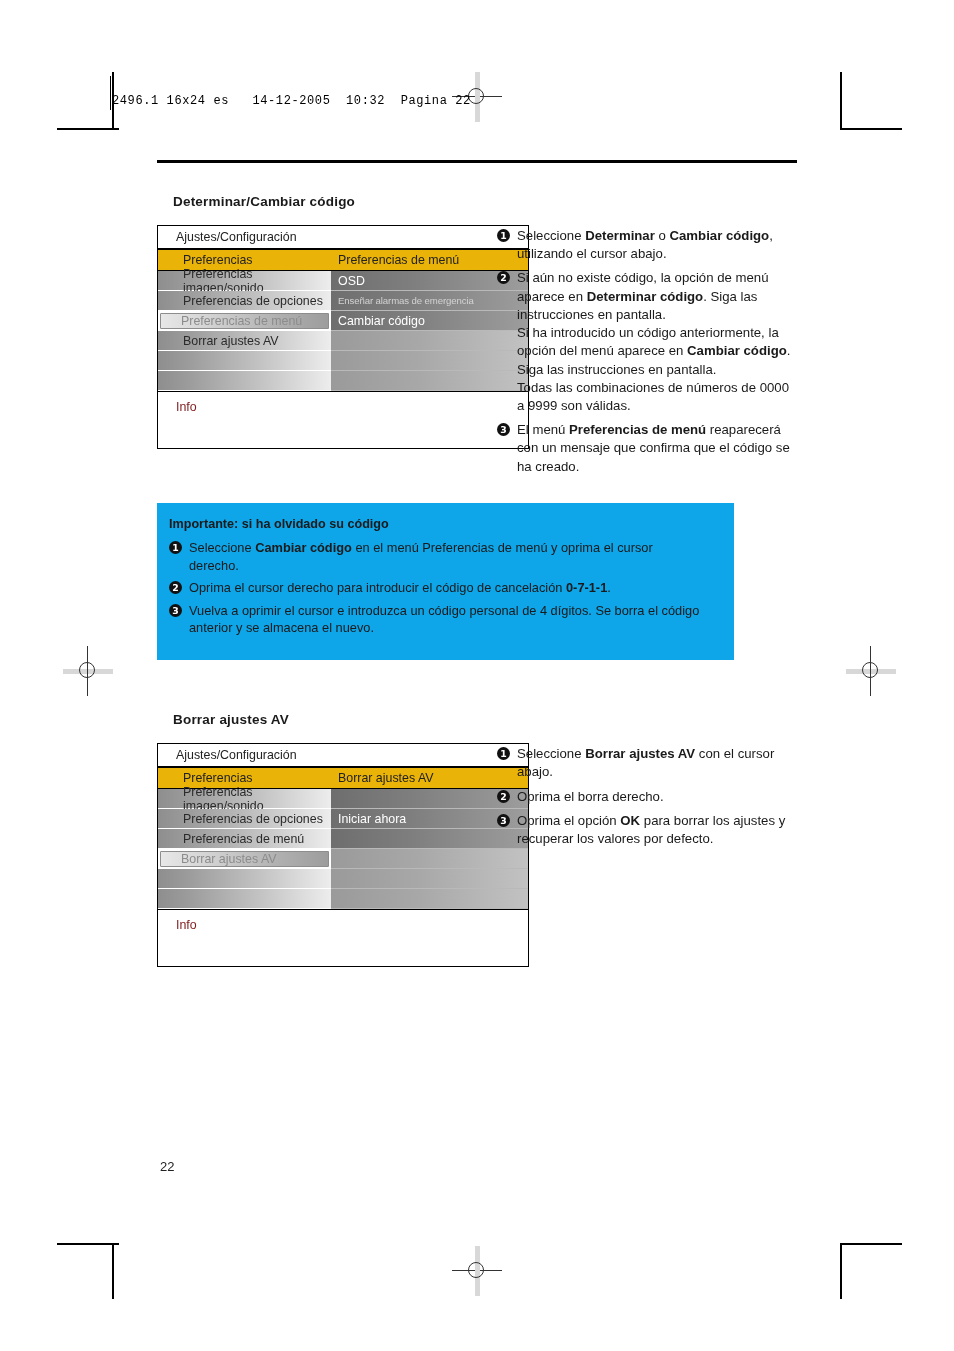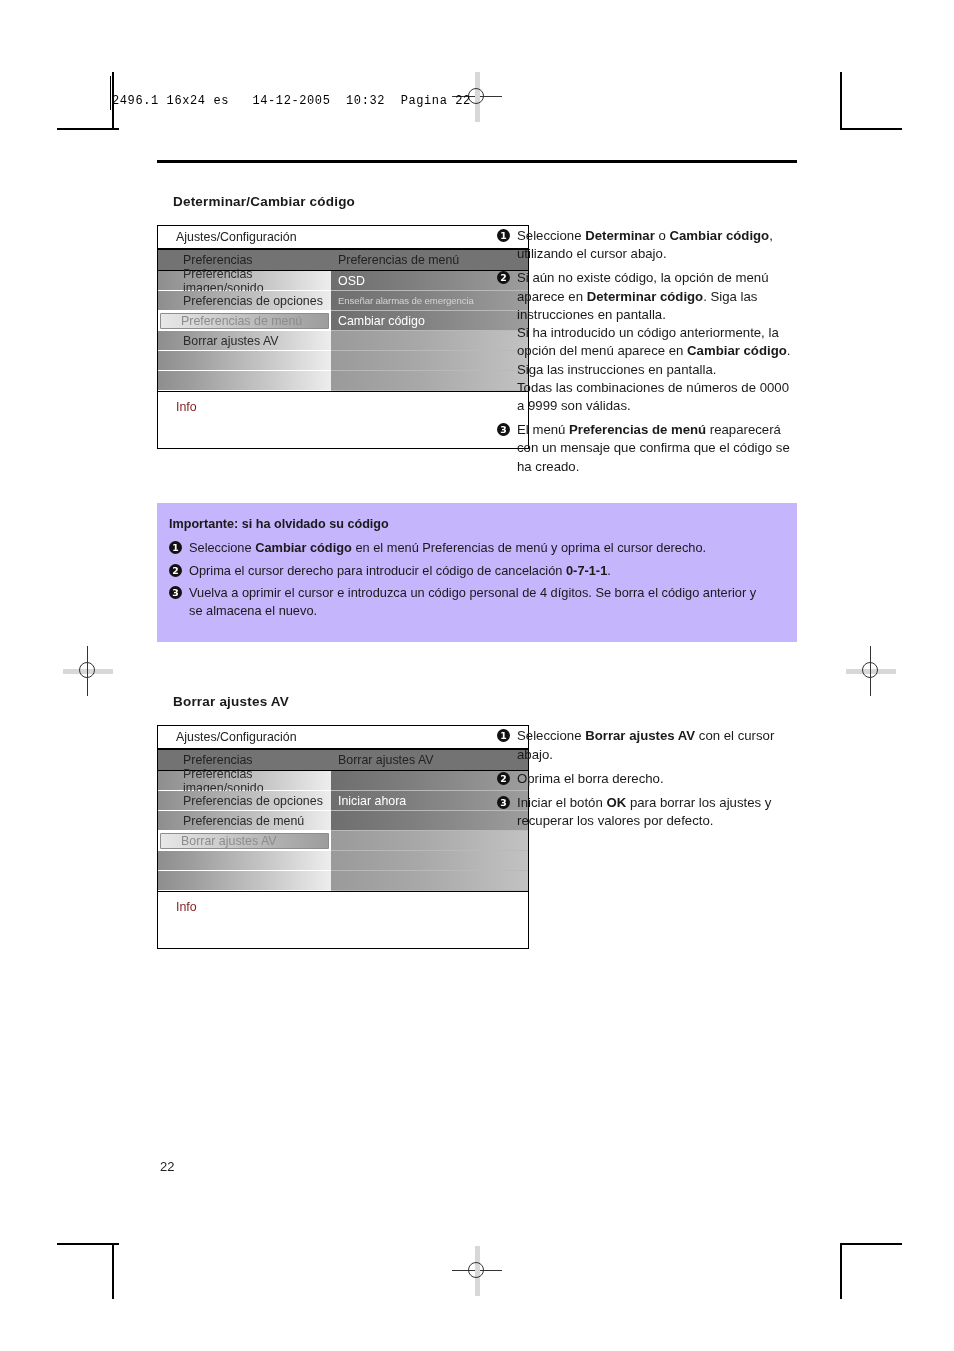--- a/index.html
+++ b/index.html
@@ -121,21 +121,21 @@
   .osd-col-r {
     flex: 1;
     box-sizing: border-box;
     display: flex;
     align-items: center;
     padding-left: 7px;
     font-size: 12.4px;
     position: relative;
   }
   .hdr-row .osd-col-l,
-  .hdr-row .osd-col-r { background: #737373; color: #222; }
+  .hdr-row .osd-col-r { background: #eab308; color: #222; }
 
   .grad-l {
     background: linear-gradient(to right, #8e8e8e 0%, #9c9c9c 18%, #c6c6c6 62%, #ededed 100%);
     color: #2b2b2b;
     border-bottom: 1px solid #ffffff;
   }
   .grad-r {
     background: linear-gradient(to right, #6e6e6e 0%, #7e7e7e 40%, #9d9d9d 100%);
     color: #ffffff;
     border-bottom: 1px solid #b9b9b9;
@@ -193,22 +193,22 @@
     color: #fff;
     font-size: 9.3px;
     font-weight: bold;
     line-height: 13px;
     text-align: center;
     font-family: "DejaVu Sans", sans-serif;
   }
 
   
   .callout {
-    background: #c4b5fd;
-    width: 640px;
+    background: #0ea5e9;
+    width: 577px;
     box-sizing: border-box;
     padding: 14px 31px 18px 12px;
   }
   .callout h3 {
     margin: 0 0 8px 0;
     font-size: 12.6px;
     font-weight: bold;
   }
   .callout .steps li { font-size: 12.8px; margin-bottom: 5px; }
 
@@ -358,19 +358,19 @@
               <div class="osd-col-r grad-r lighter"></div>
             </div>
           </div>
         <div class="osd-info">Info</div>
       </div>
     </div>
 
     <ul class="steps" id="steps2" style="width:300px; margin-left:22px; margin-top:2px;">
         <li><span class="bullet">1</span><span>Seleccione </span><b>Borrar ajustes AV</b><span> con el cursor abajo.</span></li>
         <li><span class="bullet">2</span><span>Oprima el borra derecho.</span></li>
-        <li><span class="bullet">3</span><span>Iniciar el botón </span><b>OK</b><span> para borrar los ajustes y recuperar los valores por defecto.</span></li>
+        <li><span class="bullet">3</span><span>Oprima el opción </span><b>OK</b><span> para borrar los ajustes y recuperar los valores por defecto.</span></li>
       </ul>
   </div>
 
 </div>
 
 <div class="folio">22</div>
 
 </body></html>

